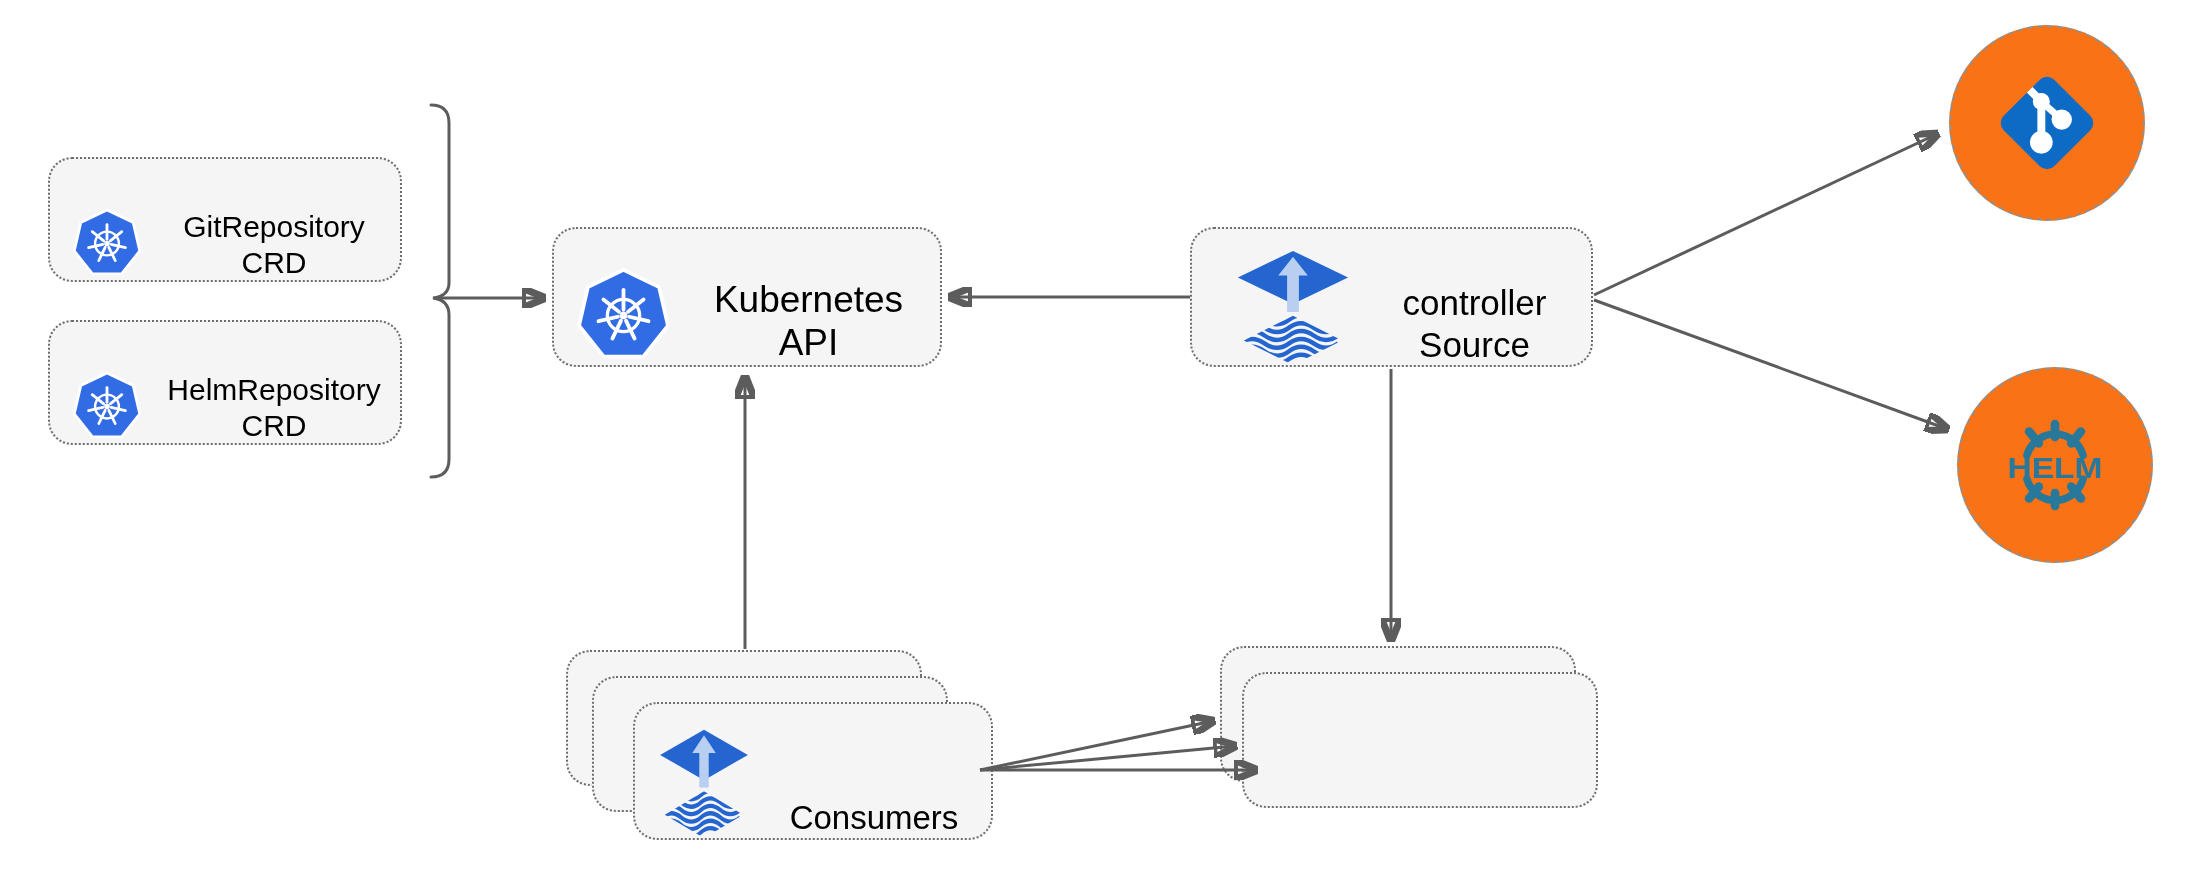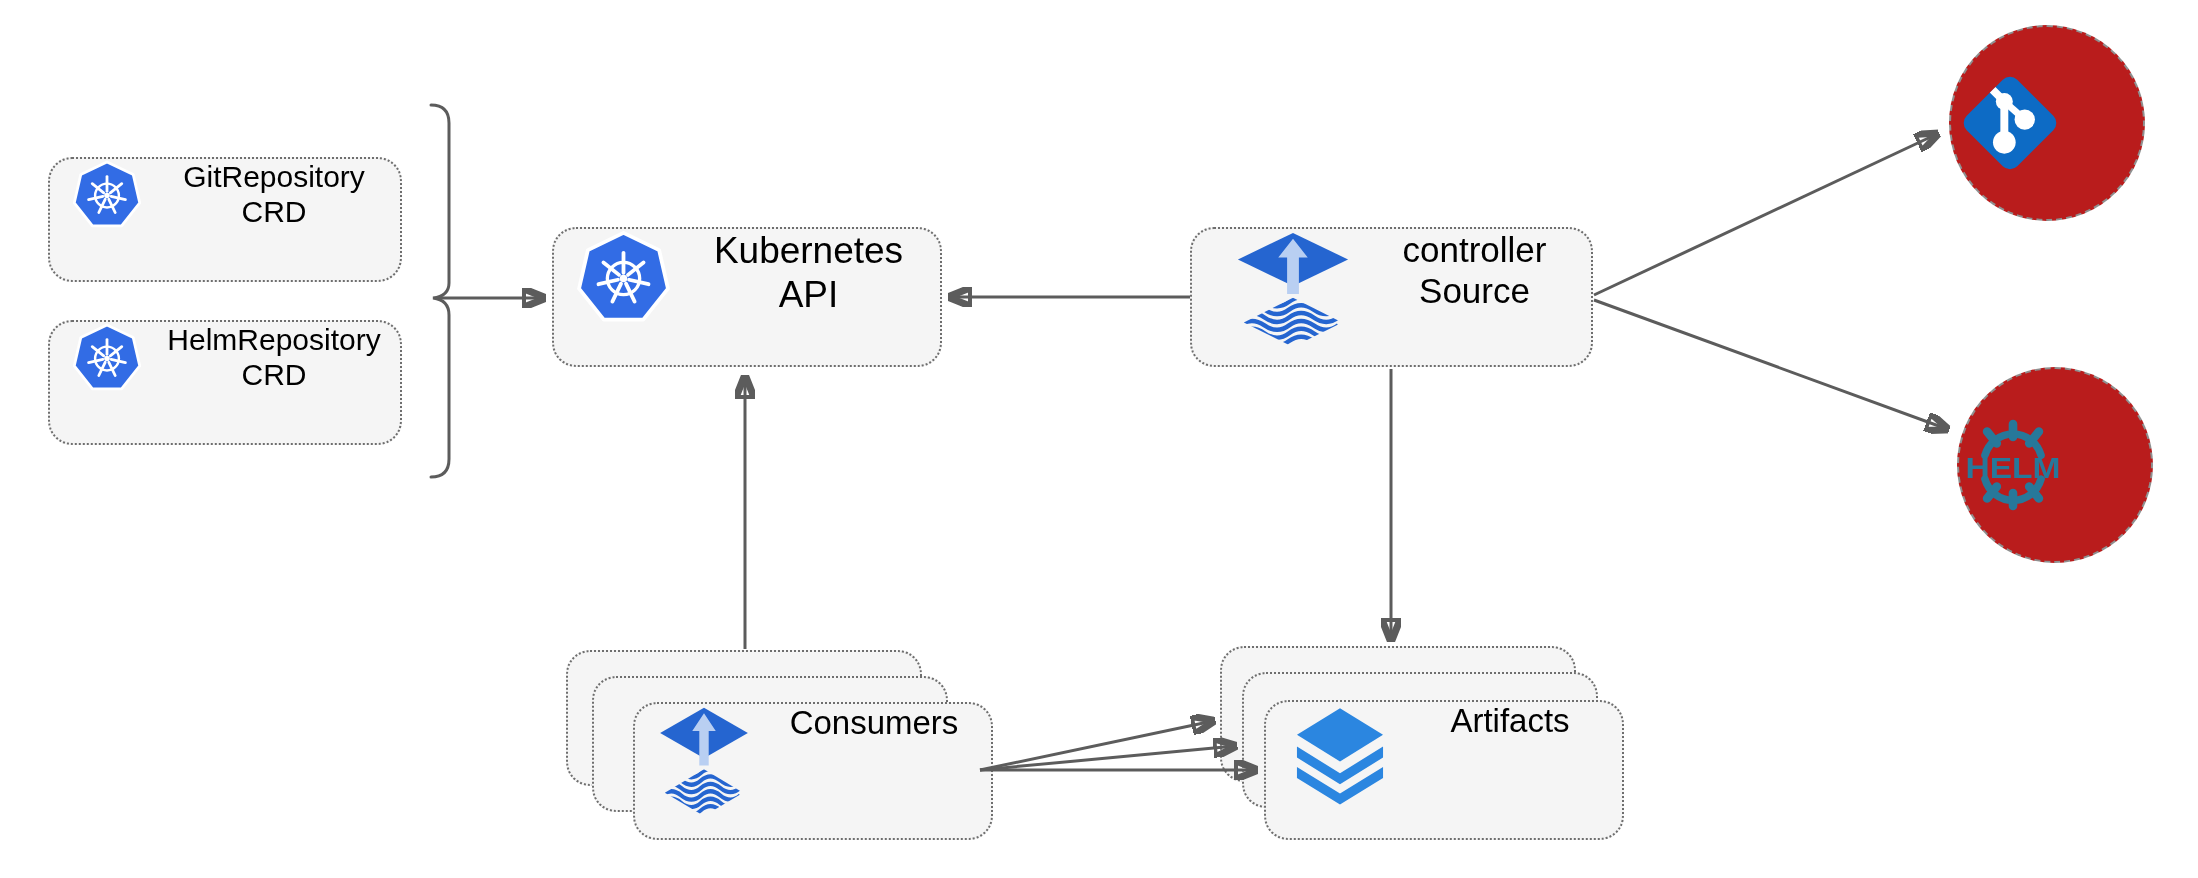--- a/index.html
+++ b/index.html
@@ -2,26 +2,26 @@
 <html><head>
 <meta charset="utf-8">
 <style>
   html,body{margin:0;padding:0;background:#ffffff;}
   #canvas{
     position:relative;width:2198px;height:878px;background:#ffffff;overflow:hidden;
     font-family:"Liberation Sans", sans-serif;color:#000;
   }
   .node{
     position:absolute;background:#f5f5f5;border:2px dotted #6e6e6e;border-radius:24px;
-    display:flex;align-items:flex-start;box-sizing:border-box;padding:0 14px 0 22px;gap:20px;
+    display:flex;align-items:flex-end;box-sizing:border-box;padding:0 14px 0 22px;gap:20px;
   }
   .stack-back{position:absolute;background:#f5f5f5;border:2px dotted #6e6e6e;border-radius:24px;box-sizing:border-box;}
   .circle-node{
-    position:absolute;background:#b91c1c;border:2px dashed #8f8f8f;border-radius:50%;
-    display:flex;align-items:center;box-sizing:border-box;
+    position:absolute;background:#f97316;border:2px dashed #8f8f8f;border-radius:50%;
+    display:flex;align-items:center;justify-content:center;box-sizing:border-box;
   }
   .lbl{flex:1;text-align:center;line-height:1.18;}
   .lbl-sm{font-size:30px;}
   .lbl-md{font-size:33px;}
   .lbl-lg{font-size:37px;}
   .icon{flex:0 0 auto;display:block;}
   #connectors{position:absolute;left:0;top:0;pointer-events:none;}
   #connectors path, #connectors line{stroke:#5c5c5c;stroke-width:3;fill:none;}
 </style>
 </head>
@@ -162,30 +162,20 @@
           <path d="M6,98 q12,-9 25,0 t25,0 t25,0 t25,0"></path>
         <path d="M6,106 q12,-9 25,0 t25,0 t25,0 t25,0"></path>
           <path d="M6,114 q12,-9 25,0 t25,0 t25,0 t25,0"></path>
       </g>
     </svg>
     <div class="lbl lbl-md">Consumers</div>
   </div>
 
   <div class="stack-back" style="left:1220px;top:646px;width:356px;height:136px;"></div>
   <div class="stack-back" style="left:1242px;top:672px;width:356px;height:136px;"></div>
-  <div class="node" style="left:1264px;top:700px;width:360px;height:140px;">
-    <svg class="icon" width="104" height="108" viewBox="0 0 130 138">
-      <g fill="#2b86e0">
-        <polygon points="65,8 120,42 65,76 10,42"></polygon>
-        <polygon points="10,57 65,91 120,57 120,71 65,105 10,71"></polygon>
-        <polygon points="10,83 65,117 120,83 120,97 65,131 10,97"></polygon>
-      </g>
-    </svg>
-    <div class="lbl lbl-md">Artifacts</div>
-  </div>
 
   <svg id="connectors" width="2198" height="878" viewBox="0 0 2198 878">
     <defs>
       <marker id="ah" viewBox="0 0 10 8" refX="9" refY="4" markerWidth="8" markerHeight="6.5" orient="auto" markerUnits="strokeWidth">
         <path d="M0,0 L10,4 L0,8 Z" fill="#5c5c5c" stroke="none"></path>
       </marker>
     </defs>
     <path d="M431,105 Q449,105 449,123 V283 Q449,296 433,298 Q449,300 449,315 V459 Q449,477 431,477" stroke-linecap="round"></path>
     <path d="M437,298 H544" marker-end="url(#ah)"></path>
     <path d="M1190,297 H950" marker-end="url(#ah)"></path>

